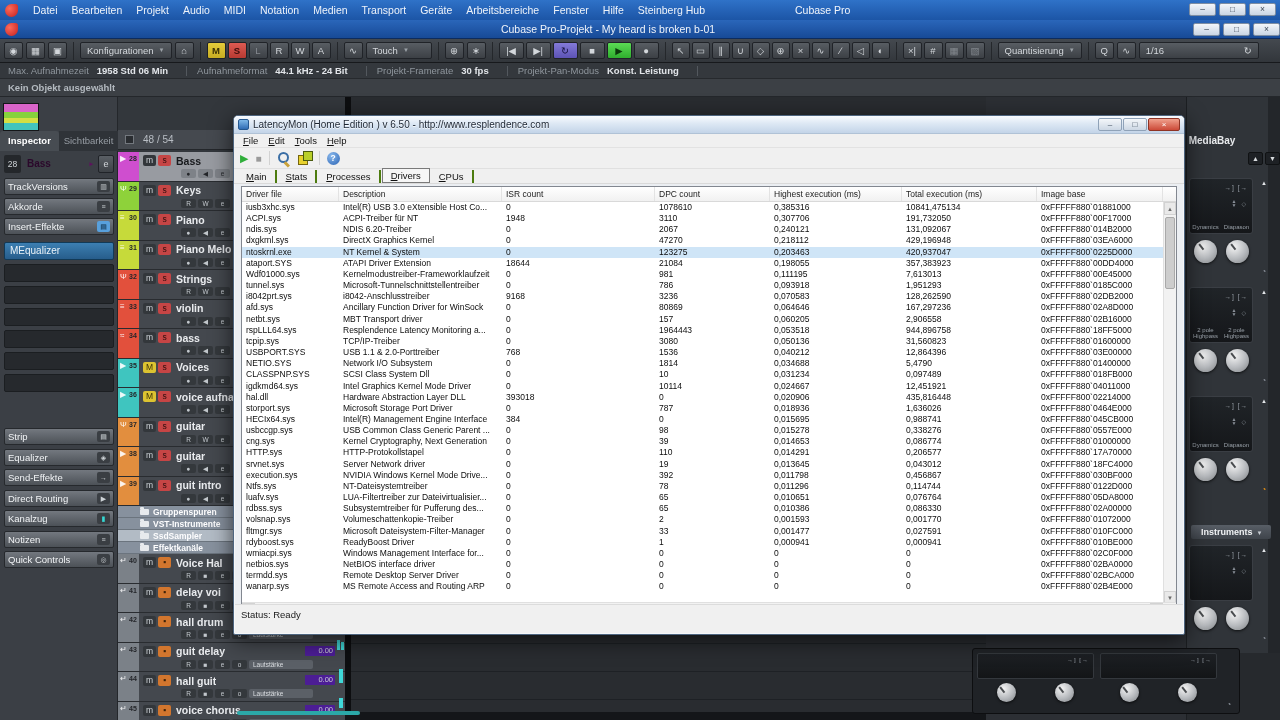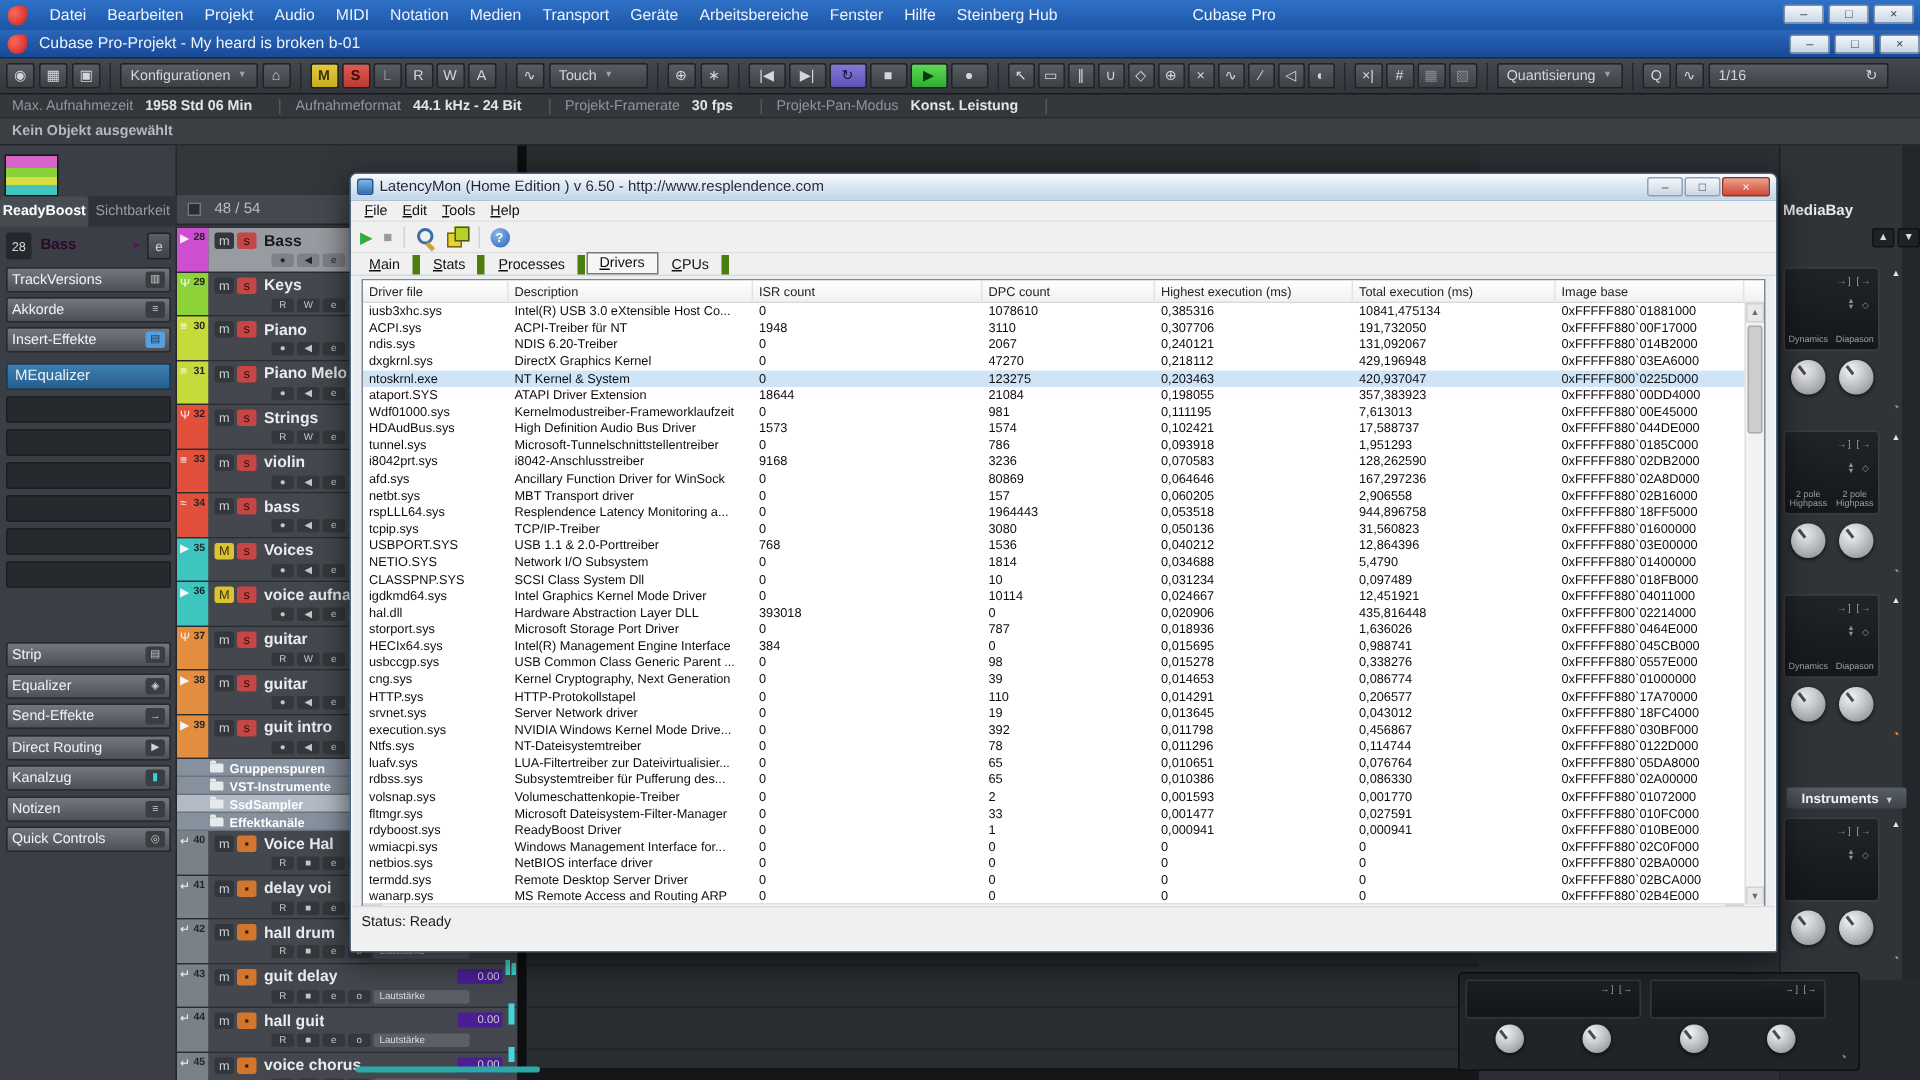--- a/index.html
+++ b/index.html
@@ -12,21 +12,21 @@
     background:linear-gradient(#2f72c8,#1c55a6);display:flex;align-items:center;color:#eef3fa;font-size:10.5px}
   .cubase-logo{width:13px;height:13px;margin:0 8px 0 5px;border-radius:50% 20% 50% 50%;
     background:radial-gradient(circle at 35% 35%,#ff6a5a,#c21f1f);flex:none}
   .menu-item{padding:0 7px;line-height:20px;white-space:nowrap}
   .app-title{position:absolute;left:795px;top:0;line-height:20px;color:#f2f6fc}
   .winbtns{position:absolute;right:4px;top:3px;display:flex}
   .wb{width:27px;height:13px;margin-left:3px;background:linear-gradient(#f3f6fa,#c9d5e4);
     border:1px solid #7e8ea3;border-radius:2px;color:#3a4656;font-size:8.5px;line-height:11px;text-align:center}
   .projectbar{position:absolute;left:0;top:20px;width:1280px;height:19px;
     background:linear-gradient(#2a66ba,#174a97);display:flex;align-items:center;color:#eef3fa;font-size:10.5px;border-bottom:1px solid #0d2c5e}
-  .projectbar .title{flex:1;}
+  .projectbar .title{flex:1;text-align:center}
 
   
   .cbtoolbar{position:absolute;left:0;top:39px;width:1280px;height:24px;
     background:linear-gradient(#44494f,#32363b);border-bottom:1px solid #17191c;display:flex;align-items:center;padding:0 4px;gap:3px}
   .tb-btn{height:17px;min-width:19px;padding:0 4px;background:linear-gradient(#585d63,#3c4045);
     border:1px solid #202328;border-radius:2px;color:#d3d7db;font-size:9.5px;line-height:15px;text-align:center;white-space:nowrap}
   .tb-sep{width:1px;height:18px;background:#24272b;margin:0 3px;flex:none}
   .tb-drop{display:flex;align-items:center;gap:5px;padding:0 6px}
   .tb-drop .dd{font-size:6px;color:#9ba1a7}
   .tb-btn.yellow{background:linear-gradient(#e4cb3a,#c7ad22);color:#3c3205;font-weight:bold}
@@ -183,21 +183,21 @@
   .lm-tsep{width:1px;height:14px;background:#d2d2d2}
   .ico-analyze{width:14px;height:14px;position:relative}
   .ico-analyze::before{content:"";position:absolute;left:1px;top:1px;width:7px;height:7px;border:2px solid #3a6ea5;border-radius:50%}
   .ico-analyze::after{content:"";position:absolute;right:1px;bottom:0;width:6px;height:2.5px;background:#caa23a;transform:rotate(45deg)}
   .ico-layers{width:14px;height:14px;position:relative}
   .ico-layers::before{content:"";position:absolute;left:0;top:4px;width:8px;height:8px;background:#e8d22e;border:1px solid #77660e}
   .ico-layers::after{content:"";position:absolute;left:5px;top:0;width:8px;height:8px;background:#b9cf2a;border:1px solid #4a5a10}
   .ico-help{width:13px;height:13px;border-radius:50%;background:radial-gradient(circle at 35% 30%,#8ab9ec,#2a63b4);
     color:#fff;font-size:8.5px;font-weight:bold;text-align:center;line-height:13px}
   .lm-tabs{height:15px;background:#f0f0f0;display:flex;align-items:flex-end;padding-left:4px;gap:1px;border-bottom:1px solid #dadada}
-  .lm-tab{display:inline-block;font-size:9.5px;color:#111;padding:1px 8px;border-right:5px solid #4d7c0f}
+  .lm-tab{display:inline-block;font-size:9.5px;color:#111;padding:1px 8px;border-right:2px solid #4d7c0f}
   .lm-tab::first-letter{text-decoration:underline}
   .lm-tab.active{border:1px solid #7a7a7a;background:#f6f6f6}
   .lm-table{position:absolute;left:7px;top:70px;width:936px;height:430px;background:#fff;border:1px solid #828790}
   .lm-thead{display:flex;height:15px;background:linear-gradient(#ffffff,#f1f1f1);border-bottom:1px solid #d9d9d9}
   .lm-th{display:inline-block;font-size:8.5px;color:#222;line-height:15px;padding-left:4px;border-right:1px solid #e3e3e3;
     overflow:hidden;white-space:nowrap;flex:none}
   .lm-tbody{height:402px;overflow:hidden}
   .lm-row{display:flex;height:11.17px}
   .lm-row.selected{background:#cfe5f7}
   .lm-row span{display:inline-block;font-size:8.5px;color:#0d0d0d;line-height:11px;padding-left:4px;
@@ -343,21 +343,21 @@
       </span>
   </div>
   <div class="objectline">Kein Objekt ausgewählt</div>
 
   <div class="workspace">
 
     <div class="inspector">
       <div class="thumb"></div>
       <div class="insp-tabs">
 
-      <span class="insp-tab active">ReadyBoost</span>
+      <span class="insp-tab active">Inspector</span>
           <span class="insp-tab">Sichtbarkeit</span>
         </div>
       <div class="insp-content">
         <div class="insp-trackrow">
           <span class="insp-tnum">28</span>
           <span class="insp-tname">Bass</span>
           <span class="insp-e">e</span>
         </div>
         <div>
 
@@ -1087,29 +1087,20 @@
             <div class="lm-row">
               <span class="c0">Wdf01000.sys</span>
               <span class="c1">Kernelmodustreiber-Frameworklaufzeit</span>
               <span class="c2">0</span>
               <span class="c3">981</span>
               <span class="c4">0,111195</span>
               <span class="c5">7,613013</span>
               <span class="c6">0xFFFFF880`00E45000</span>
             </div>
 
-            <div class="lm-row">
-              <span class="c0">HDAudBus.sys</span>
-              <span class="c1">High Definition Audio Bus Driver</span>
-              <span class="c2">1573</span>
-              <span class="c3">1574</span>
-              <span class="c4">0,102421</span>
-              <span class="c5">17,588737</span>
-              <span class="c6">0xFFFFF880`044DE000</span>
-            </div>
 
             <div class="lm-row">
               <span class="c0">tunnel.sys</span>
               <span class="c1">Microsoft-Tunnelschnittstellentreiber</span>
               <span class="c2">0</span>
               <span class="c3">786</span>
               <span class="c4">0,093918</span>
               <span class="c5">1,951293</span>
               <span class="c6">0xFFFFF880`0185C000</span>
             </div>

